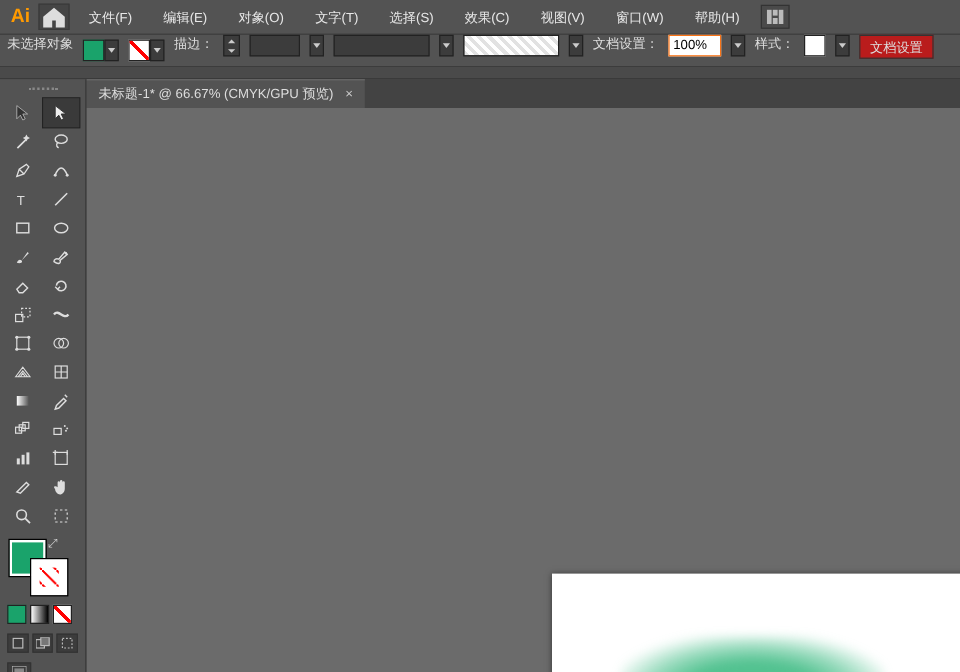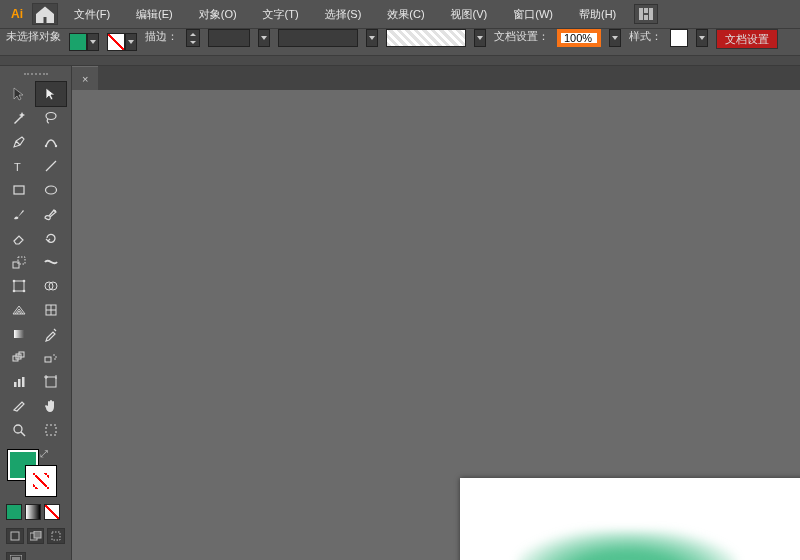--- a/index.html
+++ b/index.html
@@ -1,36 +1,36 @@
 <!DOCTYPE html>
 <html><head>
 <meta charset="utf-8">
 <style>
 *{box-sizing:border-box;margin:0;padding:0;font-family:"Microsoft YaHei",Arial,sans-serif;font-size:11px;color:#ddd;user-select:none}
 body{width:800px;height:560px;background:#535353;overflow:hidden;position:relative}
 .topbar{height:28px;background:#535353;display:flex;align-items:center;padding:0 4px;gap:2px}
-.logo{width:26px;height:22px;display:flex;align-items:center;justify-content:center;color:#ff9a00;font-weight:bold;font-size:12px;font-family:Arial}
+.logo{width:26px;height:22px;display:flex;align-items:center;justify-content:center;color:#ff9a00;font-weight:bold;font-size:16px;font-family:Arial}
 .home-btn{width:26px;height:22px;display:flex;align-items:center;justify-content:center;border:1px solid #3a3a3a;background:#454545;cursor:pointer}
 .menu{display:flex;gap:10px;margin-left:6px}
 .menu-item{padding:4px 8px;cursor:pointer;color:#e8e8e8}
 .arrange{margin-left:8px;width:24px;height:20px;background:#4a4a4a;border:1px solid #333;display:flex;align-items:center;justify-content:center;cursor:pointer}
 .ctrlbar{height:28px;background:#535353;border-top:1px solid #3c3c3c;border-bottom:1px solid #3c3c3c;display:flex;padding:0 6px;gap:8px}
 .label{color:#ddd}
 .swatch{width:18px;height:18px;border:1px solid #222}
 .swatch-wrap{display:flex;align-items:center;gap:0}
 .dd{width:12px;height:18px;background:#3c3c3c;border:1px solid #222;display:flex;align-items:center;justify-content:center;cursor:pointer}
 .dd::after{content:"";border-left:3px solid transparent;border-right:3px solid transparent;border-top:4px solid #ccc}
 .stepper{width:14px;height:18px;display:flex;flex-direction:column;border:1px solid #222;background:#3c3c3c;cursor:pointer}
 .stepper div{flex:1;display:flex;align-items:center;justify-content:center}
 .stepper .up::after{content:"";border-left:3px solid transparent;border-right:3px solid transparent;border-bottom:3px solid #ccc}
 .stepper .dn::after{content:"";border-left:3px solid transparent;border-right:3px solid transparent;border-top:3px solid #ccc}
 .field{height:18px;border:1px solid #222;background:#3c3c3c;padding:0 4px;display:flex;align-items:center}
 .brush-prev{width:80px;height:18px;border:1px solid #222;background:#3c3c3c}
 .hatch{width:80px;height:18px;border:1px solid #222;background:repeating-linear-gradient(45deg,#e2e2e2 0 3px,#fff 3px 6px)}
-.opac-field{width:44px;height:18px;border:4px solid #f97316;background:#fff;color:#000;padding:0 3px;display:flex;align-items:center}
+.opac-field{width:44px;height:18px;border:1px solid #f97316;background:#fff;color:#000;padding:0 3px;display:flex;align-items:center}
 .style-sw{width:18px;height:18px;background:#fff;border:1px solid #222}
 .docset{height:20px;padding:0 8px;border:1px solid #333;background:#b91c1c;display:flex;align-items:center;cursor:pointer}
 .thin{height:10px;background:#4a4a4a;border-bottom:1px solid #3a3a3a}
 .tabbar{height:24px;background:#434343;display:flex;align-items:stretch;padding-left:72px}
 .tab{background:#535353;border-top:1px solid #6a6a6a;padding:0 10px;display:flex;align-items:center;gap:10px;color:#eee}
 .tab-close{color:#ccc;cursor:pointer}
 .workspace{position:absolute;left:72px;top:90px;right:0;bottom:0;background:#6b6b6b}
 .artboard{position:absolute;left:388px;top:388px;width:800px;height:800px;background:#fff;box-shadow:0 0 5px rgba(0,0,0,.5)}
 .blur-rect{position:absolute;left:445px;top:440px;width:220px;height:90px;background:radial-gradient(ellipse at center,#52c290 0%,#52c290 35%,rgba(82,194,144,.6) 55%,rgba(82,194,144,0) 78%);filter:blur(4px)}
 .toolbox{position:absolute;left:0;top:66px;width:72px;bottom:0;background:#535353;border-right:1px solid #3a3a3a;padding-top:4px}
@@ -111,20 +111,21 @@
   <span class="label">样式：</span>
   <div class="style-sw"></div>
   <div class="dd"></div>
   <div class="docset">文档设置</div>
 </div>
 
 <div class="thin"></div>
 
 <div class="tabbar">
   <div class="tab">
+    <span>未标题-1* @ 66.67% (CMYK/GPU 预览)</span>
     <span class="tab-close">×</span>
   </div>
 </div>
 
 <div class="workspace">
   <div class="artboard"></div>
   <div class="blur-rect"></div>
 </div>
 
 <div class="toolbox">

